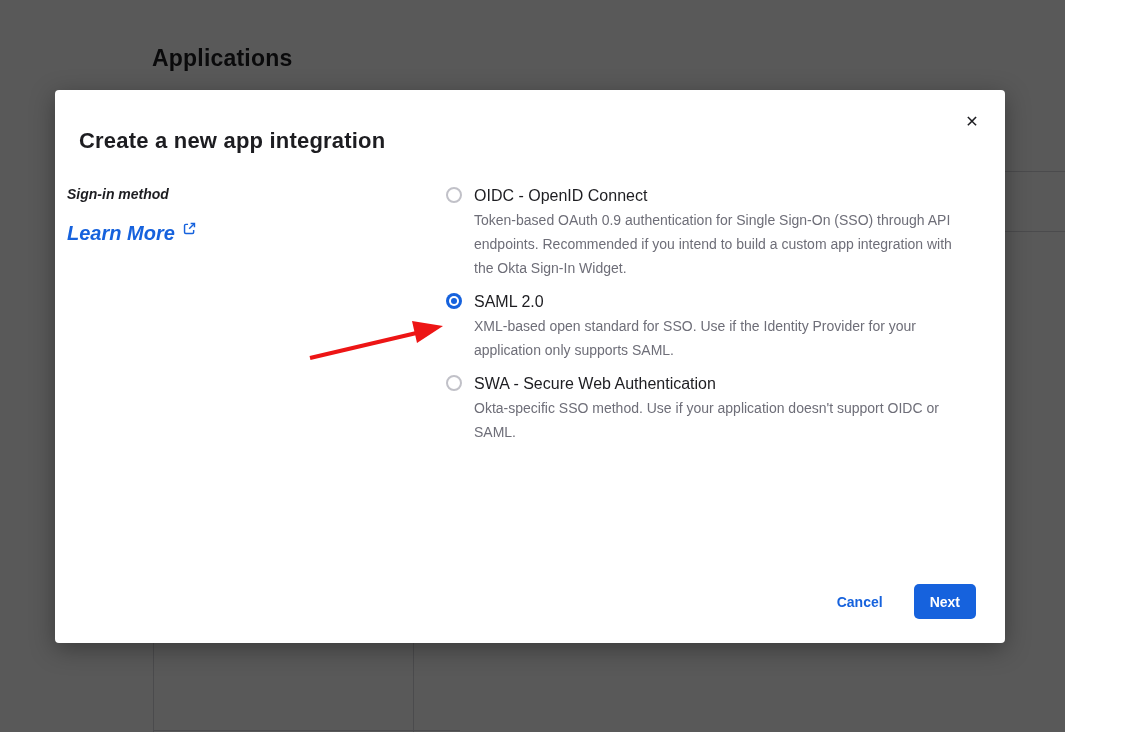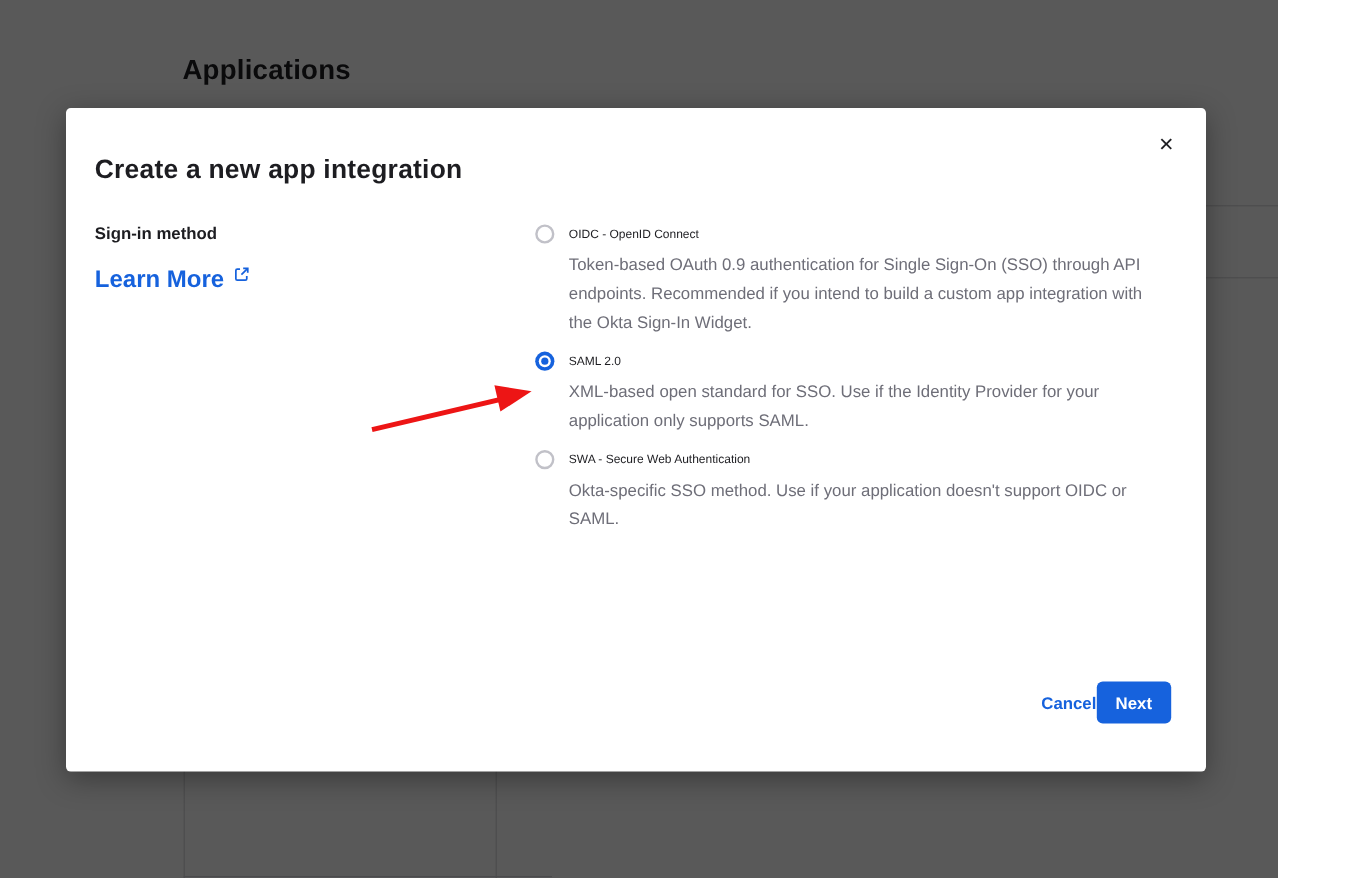--- a/index.html
+++ b/index.html
@@ -48,21 +48,21 @@
     position: absolute; left: 24px; top: 38px;
     font-size: 22px; font-weight: 700; color: #1d1d21; letter-spacing: 0.2px;
   }
   .modal-close {
     position: absolute; right: 20px; top: 18px; width: 26px; height: 26px;
     display: flex; align-items: center; justify-content: center;
     font-size: 16px; color: #1d1d21; cursor: pointer; background: none; border: none;
     font-family: "Liberation Sans", sans-serif;
   }
 
-  .left-col { position: absolute; left: 24px; top: 96px; width: 300px; }
+  .left-col { position: absolute; left: 12px; top: 96px; width: 300px; font-style: italic; }
   .left-col .section-heading { font-size: 14px; font-weight: 700; color: #1d1d21; }
   .learn-more {
     margin-top: 20px; display: inline-flex; align-items: flex-start; gap: 8px;
     color: #1662dd; font-size: 20px; font-weight: 700; text-decoration: none;
   }
   .learn-more svg { display: block; }
 
   .right-col { position: absolute; left: 391px; top: 94px; width: 535px; }
   .option { display: flex; align-items: flex-start; margin-bottom: 10px; }
   .radio {
@@ -73,26 +73,26 @@
   .radio.selected { border: none; background: #1662dd; }
   .radio.selected::before {
     content: ""; position: absolute; left: 3px; top: 3px; width: 10px; height: 10px;
     border-radius: 50%; background: #ffffff;
   }
   .radio.selected::after {
     content: ""; position: absolute; left: 5px; top: 5px; width: 6px; height: 6px;
     border-radius: 50%; background: #1662dd;
   }
   .option-text { width: 500px; }
-  .option-label { font-size: 10px; color: #1d1d21; line-height: 24px; cursor: pointer; }
+  .option-label { font-size: 16px; color: #1d1d21; line-height: 24px; cursor: pointer; }
   .option-desc { font-size: 14px; color: #6e6e78; line-height: 24px; }
 
   .modal-footer {
-    position: absolute; right: 29px; bottom: 40px;
-    display: flex; align-items: center; 
+    position: absolute; right: 29px; bottom: 24px;
+    display: flex; align-items: center; gap: 31px;
   }
   .cancel-link {
     color: #1662dd; font-size: 14px; font-weight: 700; background: none; border: none;
     cursor: pointer; font-family: "Liberation Sans", sans-serif;
   }
   .next-button {
     background: #1662dd; color: #ffffff; font-size: 14px; font-weight: 700;
     border: none; border-radius: 5px; padding: 0 16px; height: 35px; min-width: 48px;
     cursor: pointer; font-family: "Liberation Sans", sans-serif;
   }

